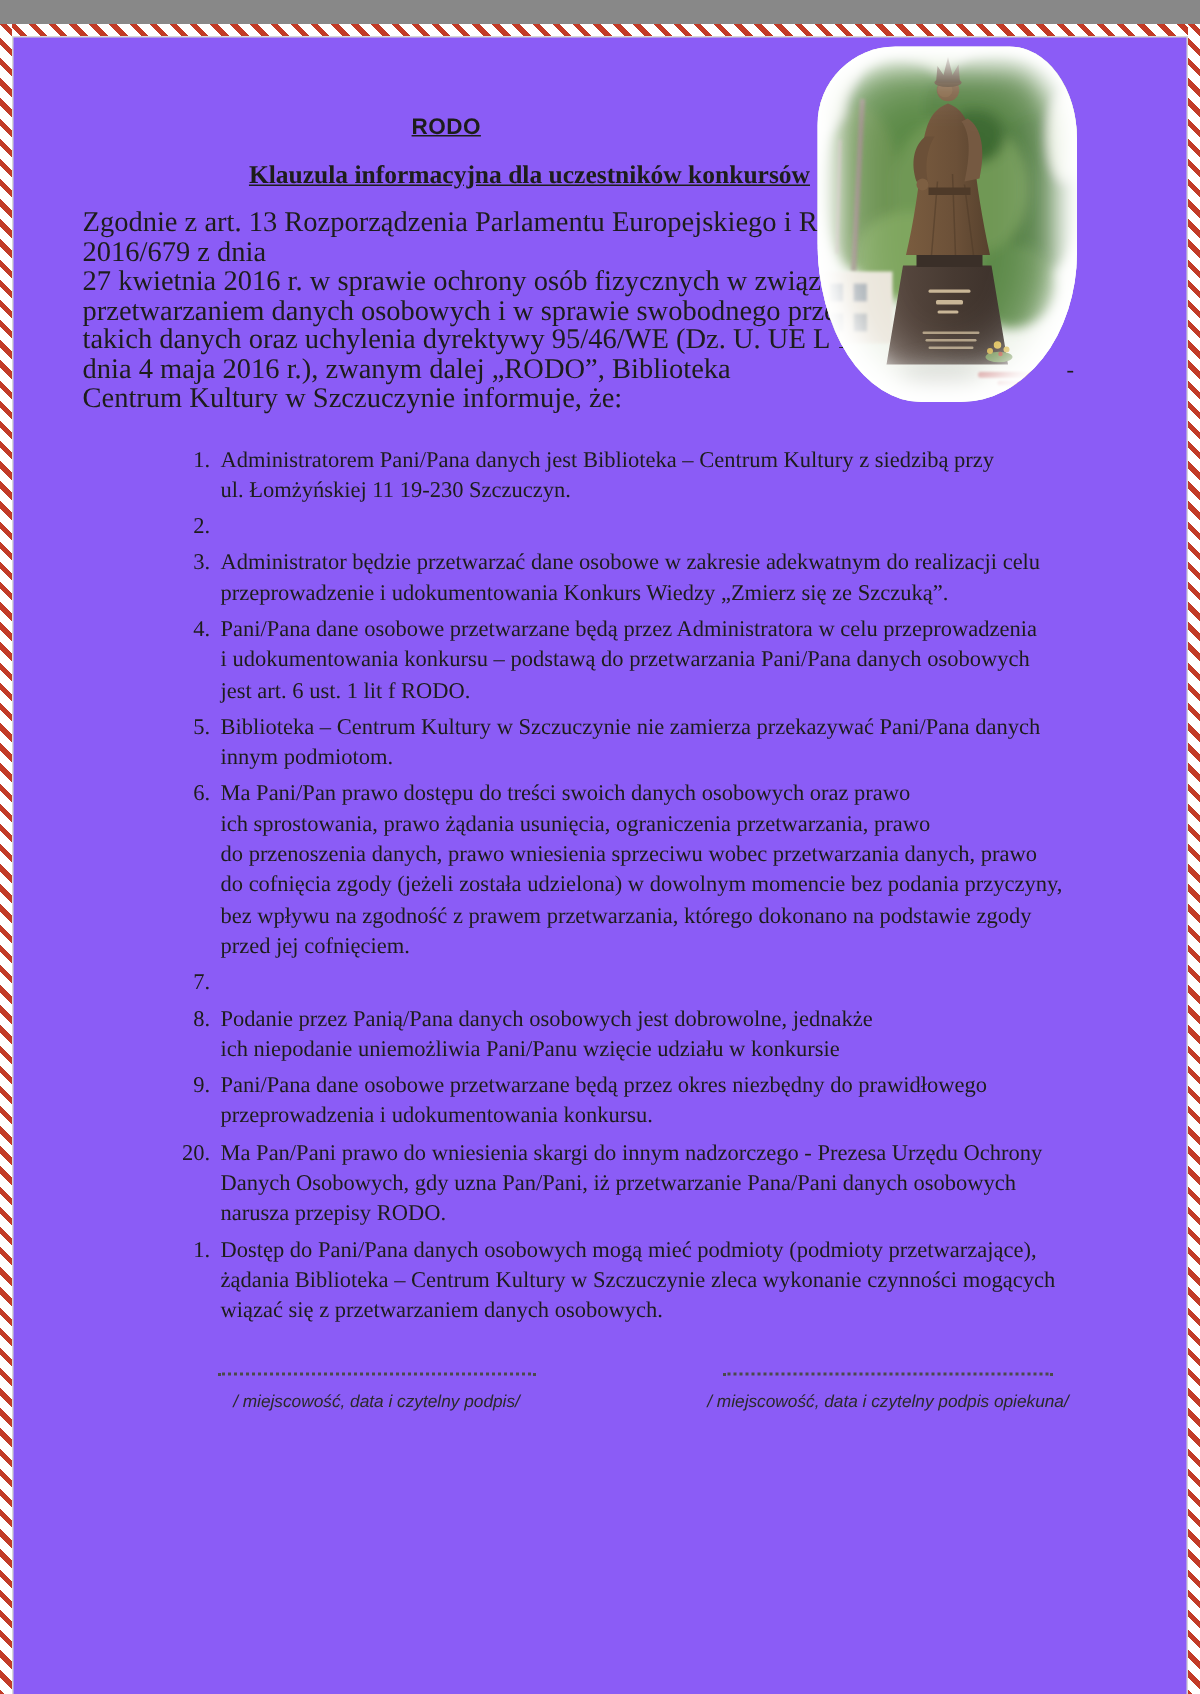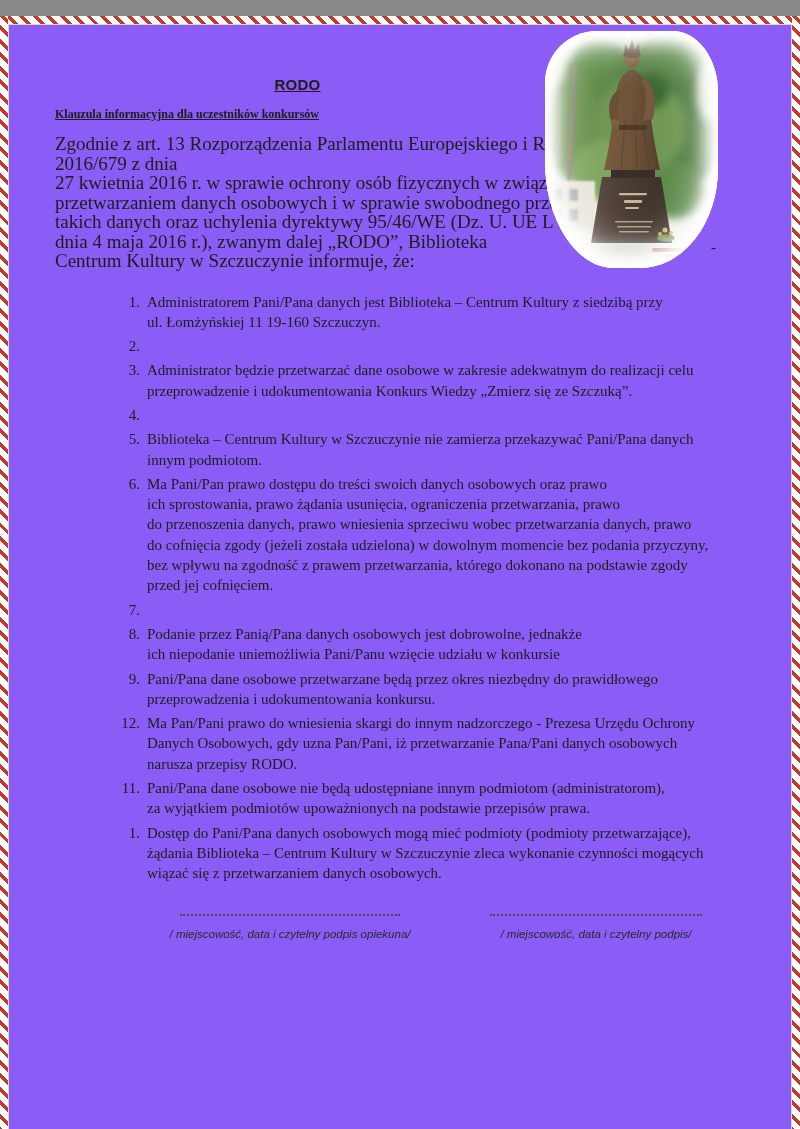--- a/index.html
+++ b/index.html
@@ -39,22 +39,22 @@
   .credit-bar.l1{width:58px;height:3.5px;}
   .credit-bar.l2{width:32px;height:3px;}
 
   
   .h-rodo{
     margin:45px 0 0 0;text-align:center;
     font-family:"Liberation Sans","DejaVu Sans",sans-serif;
     font-size:15px;font-weight:bold;text-decoration:underline;letter-spacing:.3px;
   }
   .h-sub{
-    margin:14px 0 0 0;text-align:left;
-    font-size:12px;font-weight:bold;text-decoration:underline;
+    margin:14px 0 0 0;text-align:right;
+    font-size:17px;font-weight:bold;text-decoration:underline;
   }
   .intro{
     margin:12px 0 0 0;font-size:19px;line-height:19.5px;white-space:pre;
   }
   .intro-dash{position:absolute;left:711px;top:222px;font-size:15px;line-height:19.5px;}
 
   
   .rodo-list{margin:21px 0 0 60px;}
   .rodo-item{display:flex;margin-bottom:4px;font-size:15px;line-height:20.3px;}
   .rodo-item .num{flex:0 0 25px;text-align:right;margin-right:7px;}
@@ -181,32 +181,35 @@
 27 kwietnia 2016 r. w sprawie ochrony osób fizycznych w związku z
 przetwarzaniem danych osobowych i w sprawie swobodnego przepływu
 takich danych oraz uchylenia dyrektywy 95/46/WE (Dz. U. UE L 119/1 z
 dnia 4 maja 2016 r.), zwanym dalej „RODO”, Biblioteka
 Centrum Kultury w Szczuczynie informuje, że:</p>
 
     <div class="rodo-list">
       <div class="rodo-item">
           <span class="num">1.</span>
           <span class="txt">Administratorem Pani/Pana danych jest Biblioteka – Centrum Kultury z siedzibą przy
-ul. Łomżyńskiej 11 19-160 Szczuczyn.</span>
+ul. Łomżyńskiej 11 19-230 Szczuczyn.</span>
         </div>
       <div class="rodo-item">
           <span class="num">2.</span>
         </div>
       <div class="rodo-item">
           <span class="num">3.</span>
           <span class="txt">Administrator będzie przetwarzać dane osobowe w zakresie adekwatnym do realizacji celu
 przeprowadzenie i udokumentowania Konkurs Wiedzy „Zmierz się ze Szczuką”.</span>
         </div>
       <div class="rodo-item">
           <span class="num">4.</span>
+          <span class="txt">Pani/Pana dane osobowe przetwarzane będą przez Administratora w celu przeprowadzenia
+i udokumentowania konkursu – podstawą do przetwarzania Pani/Pana danych osobowych
+jest art. 6 ust. 1 lit f RODO.</span>
         </div>
       <div class="rodo-item">
           <span class="num">5.</span>
           <span class="txt">Biblioteka – Centrum Kultury w Szczuczynie nie zamierza przekazywać Pani/Pana danych
 innym podmiotom.</span>
         </div>
       <div class="rodo-item">
           <span class="num">6.</span>
           <span class="txt">Ma Pani/Pan prawo dostępu do treści swoich danych osobowych oraz prawo
 ich sprostowania, prawo żądania usunięcia, ograniczenia przetwarzania, prawo
@@ -222,45 +225,40 @@
           <span class="num">8.</span>
           <span class="txt">Podanie przez Panią/Pana danych osobowych jest dobrowolne, jednakże
 ich niepodanie uniemożliwia Pani/Panu wzięcie udziału w konkursie</span>
         </div>
       <div class="rodo-item">
           <span class="num">9.</span>
           <span class="txt">Pani/Pana dane osobowe przetwarzane będą przez okres niezbędny do prawidłowego
 przeprowadzenia i udokumentowania konkursu.</span>
         </div>
       <div class="rodo-item">
-          <span class="num">12.</span>
+          <span class="num">20.</span>
           <span class="txt">Ma Pan/Pani prawo do wniesienia skargi do innym nadzorczego - Prezesa Urzędu Ochrony
 Danych Osobowych, gdy uzna Pan/Pani, iż przetwarzanie Pana/Pani danych osobowych
 narusza przepisy RODO.</span>
-        </div>
-      <div class="rodo-item">
-          <span class="num">11.</span>
-          <span class="txt">Pani/Pana dane osobowe nie będą udostępniane innym podmiotom (administratorom),
-za wyjątkiem podmiotów upoważnionych na podstawie przepisów prawa.</span>
         </div>
       <div class="rodo-item">
           <span class="num">1.</span>
           <span class="txt">Dostęp do Pani/Pana danych osobowych mogą mieć podmioty (podmioty przetwarzające),
 żądania Biblioteka – Centrum Kultury w Szczuczynie zleca wykonanie czynności mogących
 wiązać się z przetwarzaniem danych osobowych.</span>
         </div>
     </div>
 
     <div class="sig-row">
+      <div class="sig left">
+        <div class="sig-dotline"></div>
+        <div class="sig-caption">/ miejscowość, data i czytelny podpis/</div>
+      </div>
       <div class="sig right">
         <div class="sig-dotline"></div>
         <div class="sig-caption">/ miejscowość, data i czytelny podpis opiekuna/</div>
       </div>
-      <div class="sig left">
-        <div class="sig-dotline"></div>
-        <div class="sig-caption">/ miejscowość, data i czytelny podpis/</div>
-      </div>
     </div>
 
   </div>
 
   <span class="intro-dash">-</span>
 </div>
 
 </body></html>

